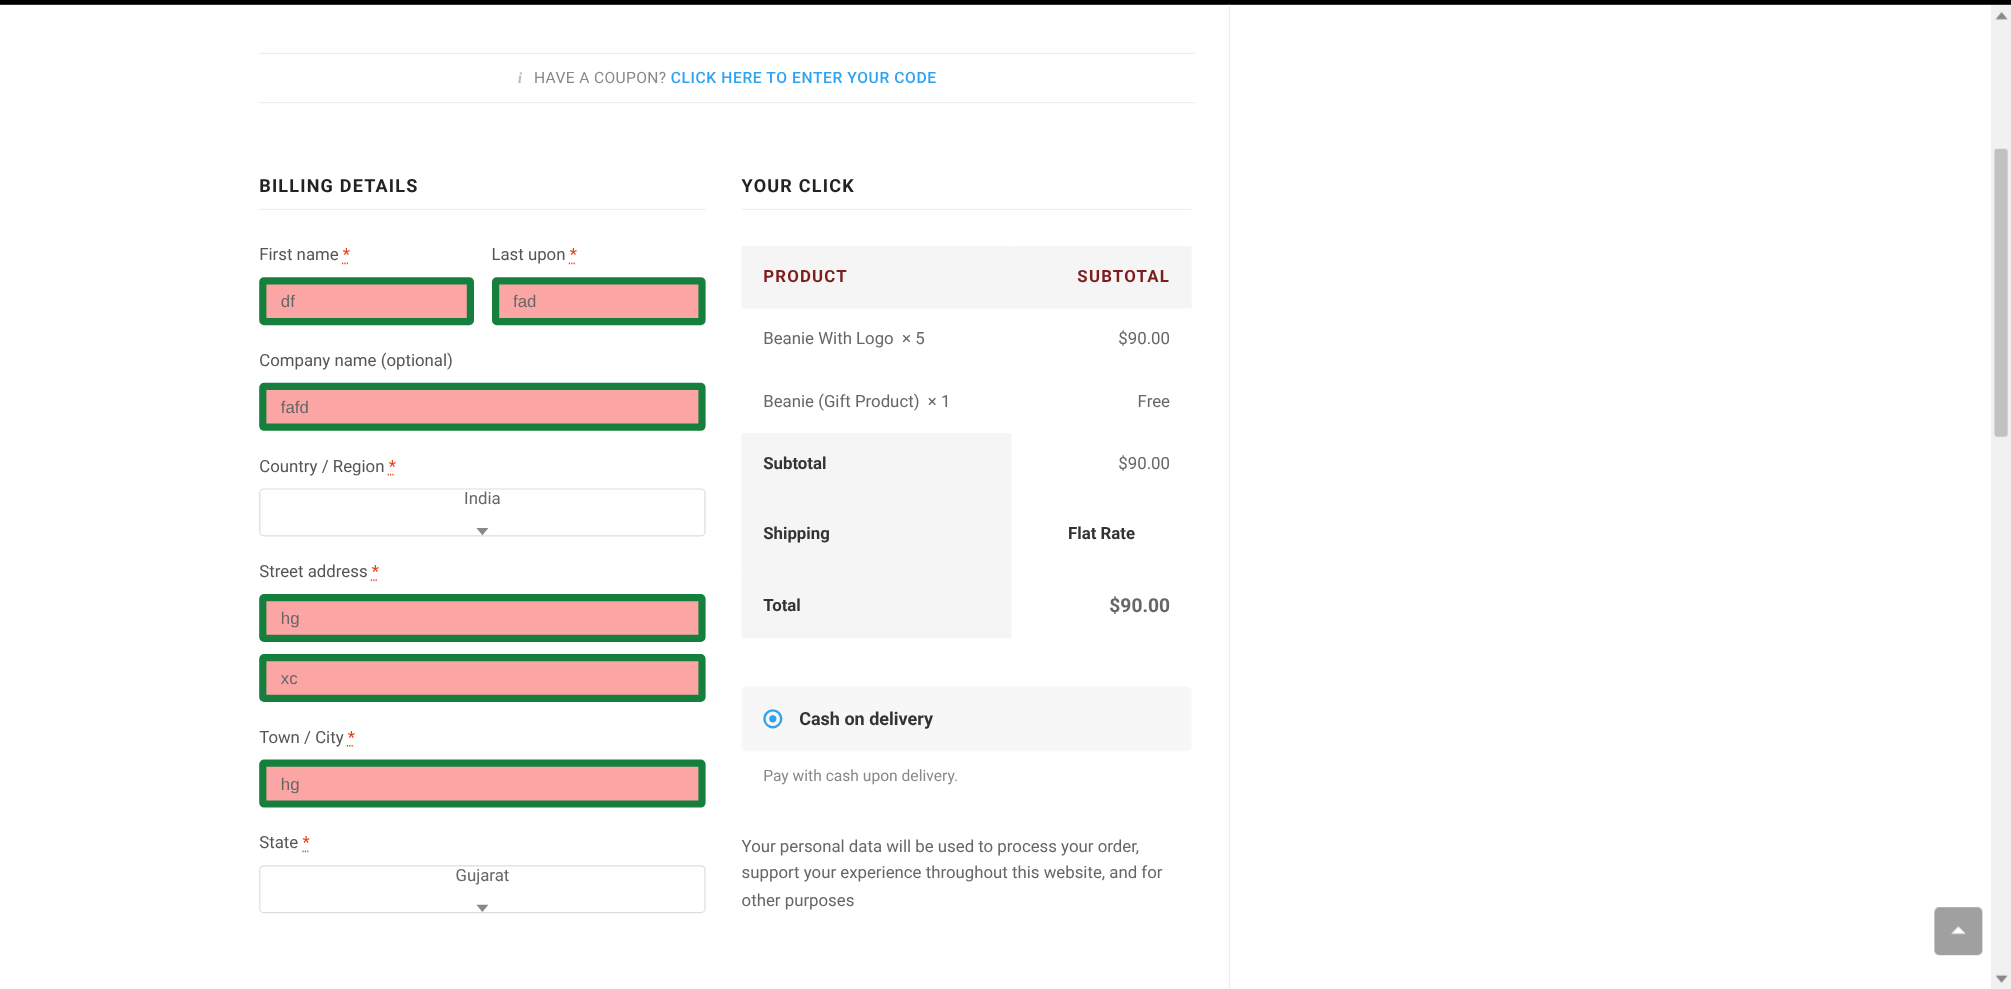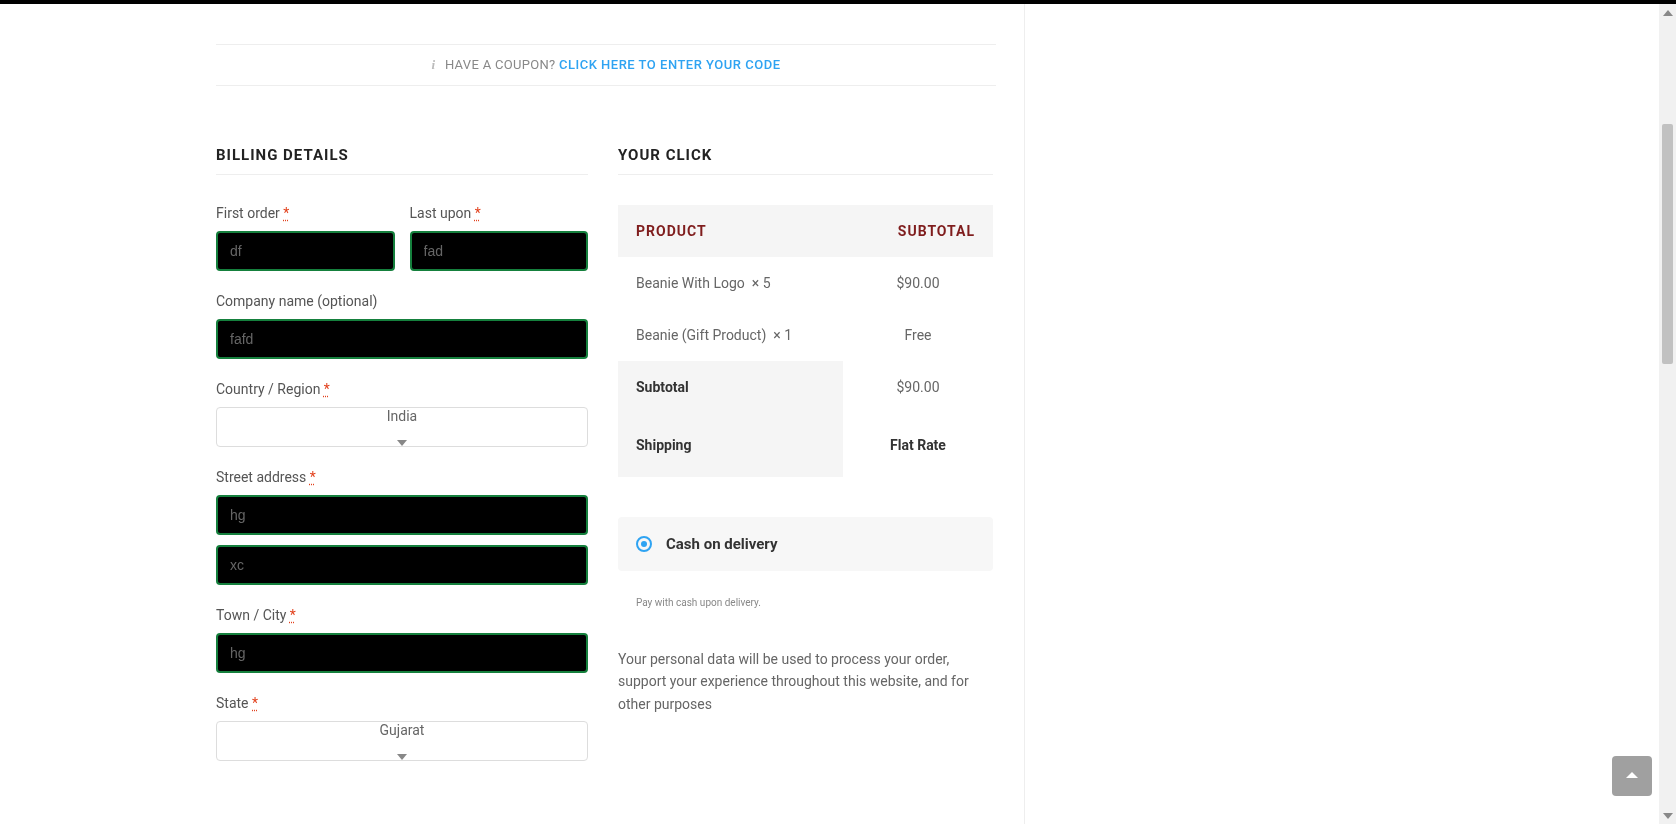--- a/index.html
+++ b/index.html
@@ -49,26 +49,26 @@
 .section-underline { border-bottom:1px solid #eee; margin-bottom:30px; }
 
 .form-row { margin-bottom:22px; }
 .form-row.two { display:flex; gap:15px; }
 .form-row.two .field { flex:1; }
 label.fieldlabel { display:block; font-size:14px; color:#555; margin-bottom:10px; }
 label.fieldlabel .req { color:#e2401c; text-decoration:underline dotted; text-underline-offset:2px; }
 .input {
   width:100%;
   height:40px;
-  border:2px solid #15803d;
+  border:6px solid #15803d;
   border-radius:4px;
   padding:0 12px;
   font-size:14px;
   color:#666;
-  background:#000000;
+  background:#fca5a5;
 }
 .select {
   width:100%;
   height:40px;
   border:1px solid #ddd;
   border-radius:4px;
   padding:0 12px;
   font-size:14px;
   color:#666;
   background:#fff;
@@ -91,21 +91,21 @@
 .order-table thead th {
   background:#f5f5f5;
   font-weight:700;
   letter-spacing:1px;
   font-size:14px;
   color:#7f1d1d;
   text-align:left;
 }
 .order-table thead th:last-child { text-align:right; }
 .order-table tbody td { color:#666; }
-.order-table tbody td:last-child { text-align:center; }
+.order-table tbody td:last-child { text-align:right; }
 .price { color:#3bb54a; }
 .summary-row td:first-child { background:#f5f5f5; font-weight:700; color:#333; width:225px; }
 .summary-row td:last-child { text-align:right; }
 .summary-row.shipping td { padding-top:24px; padding-bottom:24px; }
 .summary-row.shipping td:last-child { font-weight:700; color:#333; text-align:center; }
 .summary-row.total td:last-child { font-weight:700; font-size:16px; }
 
 
 .payment-box {
   margin-top:40px;
@@ -115,21 +115,21 @@
   display:flex;
   align-items:center;
   gap:14px;
 }
 .radio-outer {
   width:16px;height:16px;border:2px solid #2ea3f2;border-radius:50%;
   display:flex;align-items:center;justify-content:center;
 }
 .radio-inner { width:6px;height:6px;background:#2ea3f2;border-radius:50%; }
 .payment-label { font-weight:700; color:#333; font-size:15px; }
-.payment-desc { margin-top:26px; font-size:10px; color:#888; padding-left:18px; }
+.payment-desc { margin-top:14px; font-size:13px; color:#888; padding-left:18px; }
 .privacy { margin-top:40px; font-size:14px; color:#666; line-height:1.6; }
 
 
 .scroll-top {
   position:fixed;
   right:24px;
   bottom:28px;
   width:40px;height:40px;
   background:#a0a0a0;
   border-radius:4px;
@@ -193,21 +193,21 @@
 
     <div class="cols">
 
       <div class="left">
         <h2 class="section">BILLING DETAILS</h2>
         <div class="section-underline"></div>
 
         <div class="form-row two">
           <div class="field">
             <label class="fieldlabel">
-              <span>First order</span>
+              <span>First name</span>
               <span class="req">*</span>
             </label>
             <input class="input" type="text" value="df" style="">
           </div>
           <div class="field">
             <label class="fieldlabel">
               <span>Last upon</span>
               <span class="req">*</span>
             </label>
             <input class="input" type="text" value="fad" style="">
@@ -287,20 +287,24 @@
               <td class="price">Free</td>
             </tr>
             <tr class="summary-row">
               <td>Subtotal</td>
               <td class="price">$90.00</td>
             </tr>
             <tr class="summary-row shipping">
               <td>Shipping</td>
               <td>Flat Rate</td>
             </tr>
+            <tr class="summary-row total">
+              <td>Total</td>
+              <td class="price">$90.00</td>
+            </tr>
           </tbody>
         </table>
 
         <div class="payment-box">
           <span class="radio-outer">
               <span class="radio-inner"></span>
             </span>
           <span class="payment-label">Cash on delivery</span>
         </div>
         <div class="payment-desc">Pay with cash upon delivery.</div>

